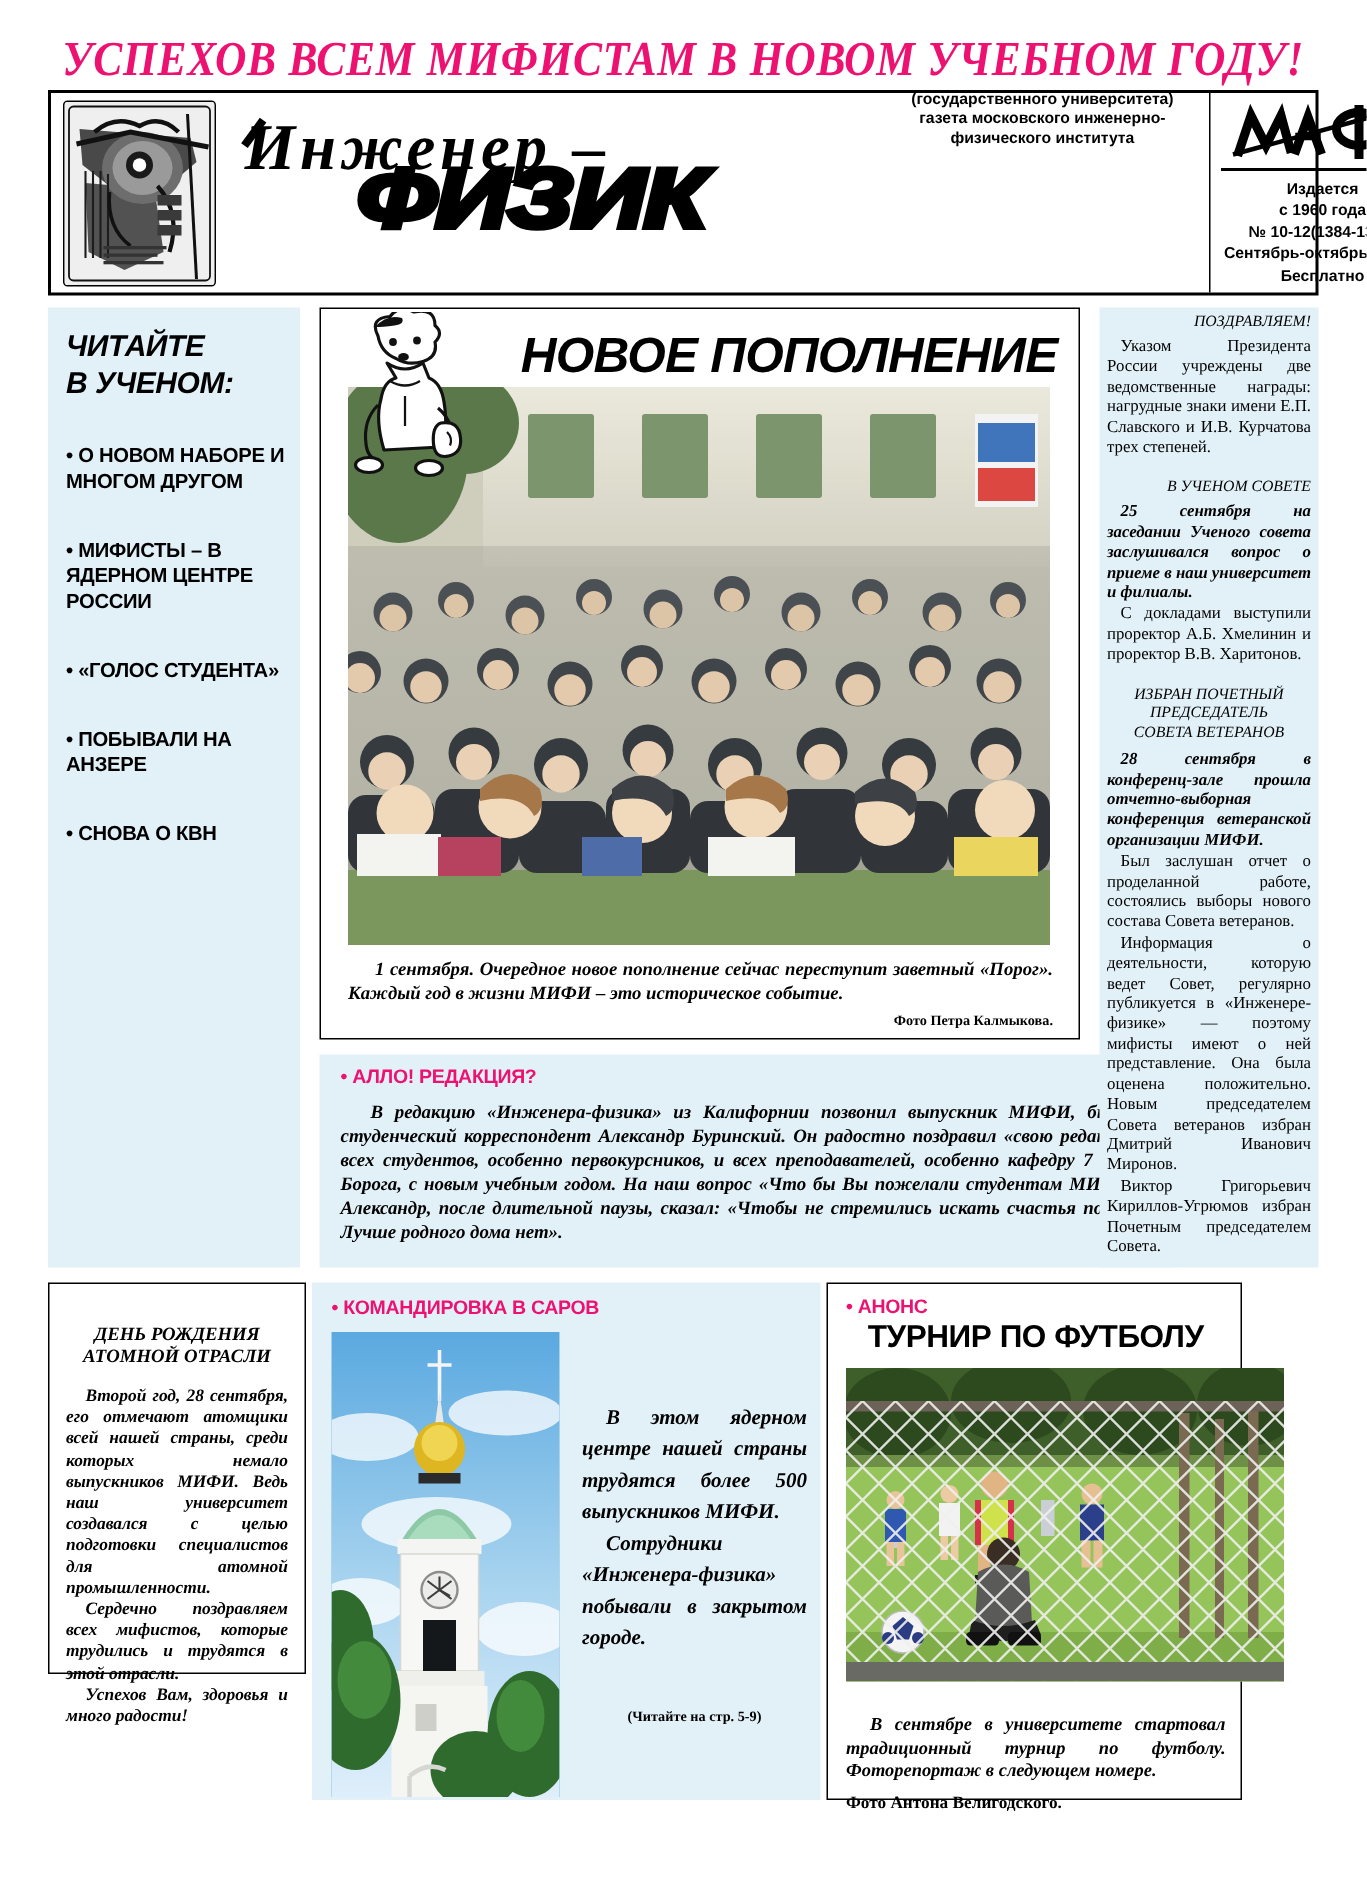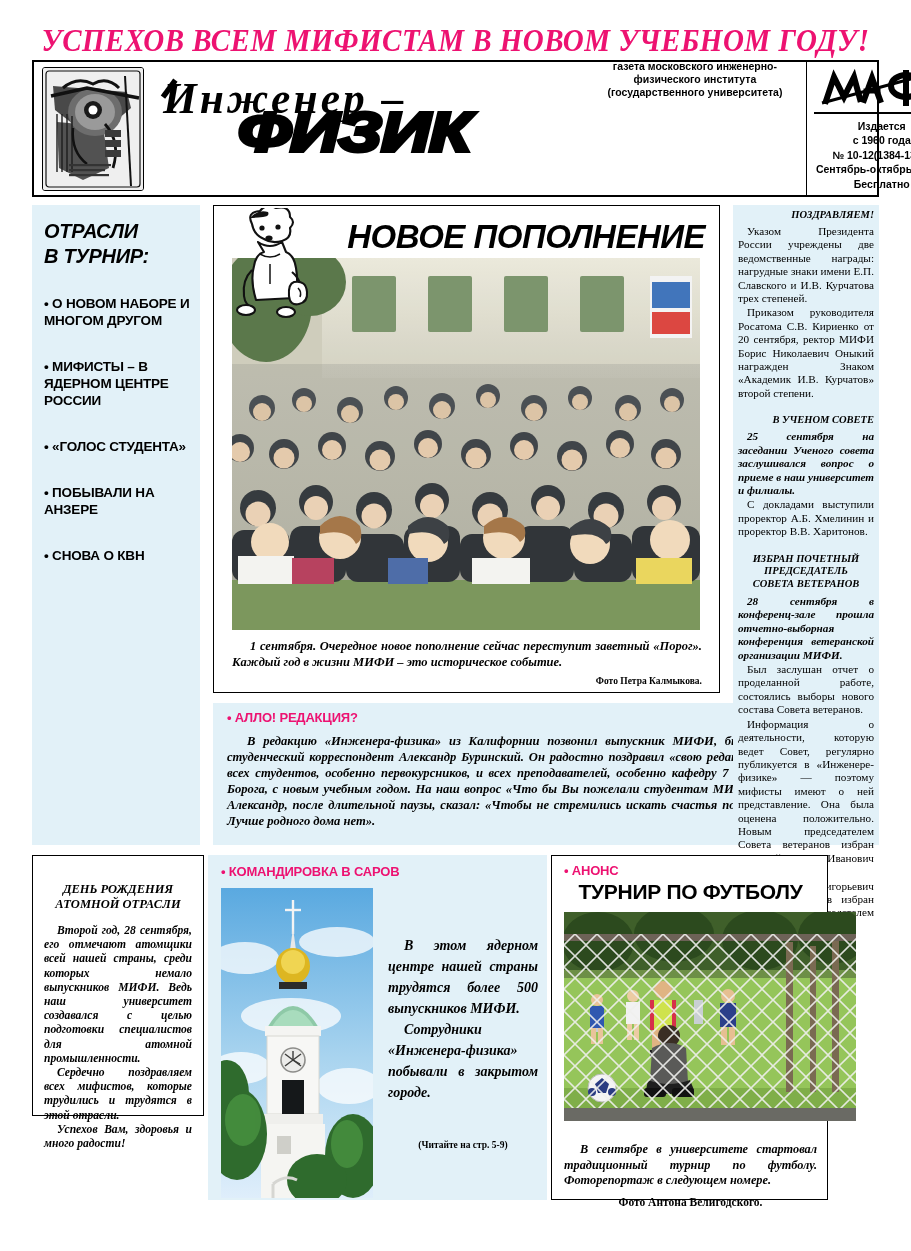--- a/index.html
+++ b/index.html
@@ -127,21 +127,21 @@
     text-align:justify;text-indent:20px;margin-top:8px;
   }
 
   
   .rightcol{
     position:absolute;left:733px;top:205px;width:146px;height:640px;
     background:#E2F1F8;box-sizing:border-box;padding:4px 5px 4px 5px;
     font-family:"Liberation Serif", serif;
   }
   .rc-head{
-    text-align:right;font-style:italic;font-weight:bold;font-size:10.5px;
+    text-align:right;font-style:italic;font-weight:normal;font-size:10.5px;
     margin-bottom:5px;
   }
   .rc-head.center{text-align:center;line-height:12.5px;}
   .rc-p{
     font-size:11.2px;line-height:13.4px;text-align:justify;text-indent:9px;
     margin:0 0 1px 0;
   }
   .rc-p.it{font-style:italic;font-weight:bold;}
   .rc-gap{height:13px;}
 
@@ -192,21 +192,21 @@
   .br-photo{
     margin:8px auto 0 auto;width:292px;height:209px;background:#7fa84a;
     overflow:hidden;position:relative;
   }
   .br-cap{
     margin-top:21px;font-family:"Liberation Serif", serif;
     font-style:italic;font-weight:bold;font-size:12.3px;line-height:15.5px;
     text-align:justify;text-indent:16px;
   }
   .br-credit{
-    margin-top:7px;text-align:center;font-family:"Liberation Serif", serif;
+    margin-top:7px;text-align:left;font-family:"Liberation Serif", serif;
     font-size:11.5px;font-weight:bold;
   }
 </style>
 </head>
 <body>
 
 <div class="page">
 
   <div class="banner">
     <div class="banner-text">УСПЕХОВ ВСЕМ МИФИСТАМ В НОВОМ УЧЕБНОМ ГОДУ!</div>
@@ -250,22 +250,22 @@
       </div>
     </div>
 
     <div class="title-wrap">
       <svg class="logo-svg" width="560" height="102" viewBox="0 0 560 102">
         <text id="t1" x="18" y="48" font-family="Liberation Serif, serif" font-size="56" font-style="italic" font-weight="bold" fill="#000" letter-spacing="4">Инженер –</text>
         <text id="t2" x="120" y="98" font-family="Liberation Sans, sans-serif" font-size="72" font-style="italic" font-weight="bold" fill="#000" stroke="#000" stroke-width="5" paint-order="stroke" letter-spacing="-1" transform="scale(1.22,1) translate(-26,0)">ФИЗИК</text>
         <line x1="18" y1="28" x2="34" y2="6" stroke="#000" stroke-width="7"></line>
       </svg>
       <div class="subtitle">
+        <div>(государственного университета)</div>
         <div>газета московского инженерно-физического института</div>
-        <div>(государственного университета)</div>
       </div>
     </div>
 
     <div class="info-box">
       <div class="mephi-logo">
         <svg width="124" height="42" viewBox="0 0 124 42">
           <g fill="none" stroke="#000" stroke-width="6" stroke-linecap="square">
             <path d="M6 34 L14 10 L24 30 L34 10 L40 32"></path>
             <path d="M44 33 L52 11 L60 33"></path>
             <path d="M46 24 L58 24" stroke-width="5"></path>
@@ -282,22 +282,22 @@
         <div>с 1960 года</div>
         <div>№ 10-12(1384-1386)</div>
         <div>Сентябрь-октябрь 2006 г.</div>
         <div>Бесплатно</div>
       </div>
     </div>
   </div>
 
   <div class="sidebar">
     <h2>
-      <span>ОТРАСЛИ</span><br>
-      <span>В ТУРНИР:</span>
+      <span>ЧИТАЙТЕ</span><br>
+      <span>В УЧЕНОМ:</span>
     </h2>
     <ul>
       <li><span class="bullet">•</span>
         <span>О НОВОМ НАБОРЕ И МНОГОМ ДРУГОМ</span></li>
       <li><span class="bullet">•</span>
         <span>МИФИСТЫ – В ЯДЕРНОМ ЦЕНТРЕ РОССИИ</span></li>
       <li><span class="bullet">•</span>
         <span>«ГОЛОС СТУДЕНТА»</span></li>
       <li><span class="bullet">•</span>
         <span>ПОБЫВАЛИ НА АНЗЕРЕ</span></li>
@@ -484,21 +484,20 @@
   </div>
 
   <div class="allo">
     <div class="rubric">• АЛЛО! РЕДАКЦИЯ?</div>
     <div class="allo-body">В редакцию «Инженера-физика» из Калифорнии позвонил выпускник МИФИ, бывший студенческий корреспондент Александр Буринский. Он радостно поздравил «свою редакцию», всех студентов, особенно первокурсников, и всех преподавателей, особенно кафедру 7 и В.В. Борога, с новым учебным годом. На наш вопрос «Что бы Вы пожелали студентам МИФИ?», Александр, после длительной паузы, сказал: «Чтобы не стремились искать счастья по миру. Лучше родного дома нет».</div>
   </div>
 
   <div class="rightcol">
     <div class="rc-head">ПОЗДРАВЛЯЕМ!</div>
     <p class="rc-p">Указом Президента России учреждены две ведомственные награды: нагрудные знаки имени Е.П. Славского и И.В. Курчатова трех степеней.</p>
-    <p class="rc-p">Приказом руководителя Росатома С.В. Кириенко от 20 сентября, ректор МИФИ Борис Николаевич Оныкий награжден Знаком «Академик И.В. Курчатов» второй степени.</p>
     <div class="rc-gap"></div>
     <div class="rc-head">В УЧЕНОМ СОВЕТЕ</div>
     <p class="rc-p it">25 сентября на заседании Ученого совета заслушивался вопрос о приеме в наш университет и филиалы.</p>
     <p class="rc-p">С докладами выступили проректор А.Б. Хмелинин и проректор В.В. Харитонов.</p>
     <div class="rc-gap"></div>
     <div class="rc-head center">
       <span>ИЗБРАН ПОЧЕТНЫЙ</span><br>
       <span>ПРЕДСЕДАТЕЛЬ</span><br>
       <span>СОВЕТА ВЕТЕРАНОВ</span>
     </div>

